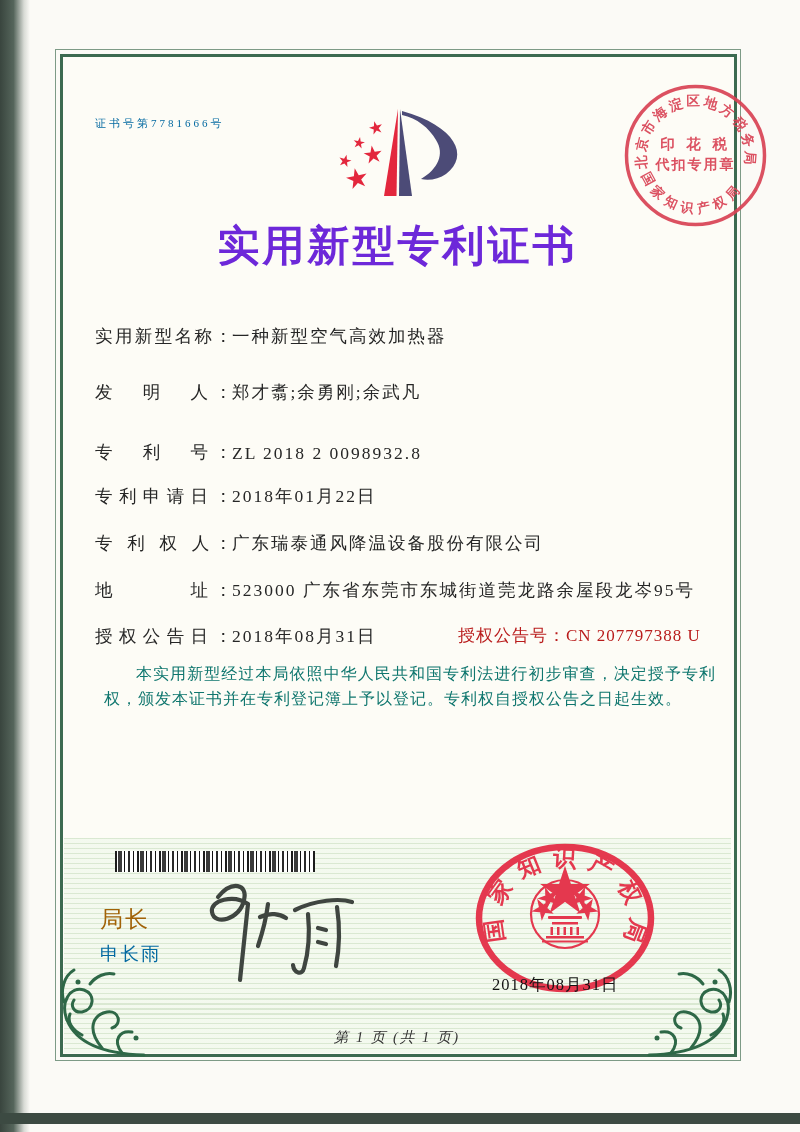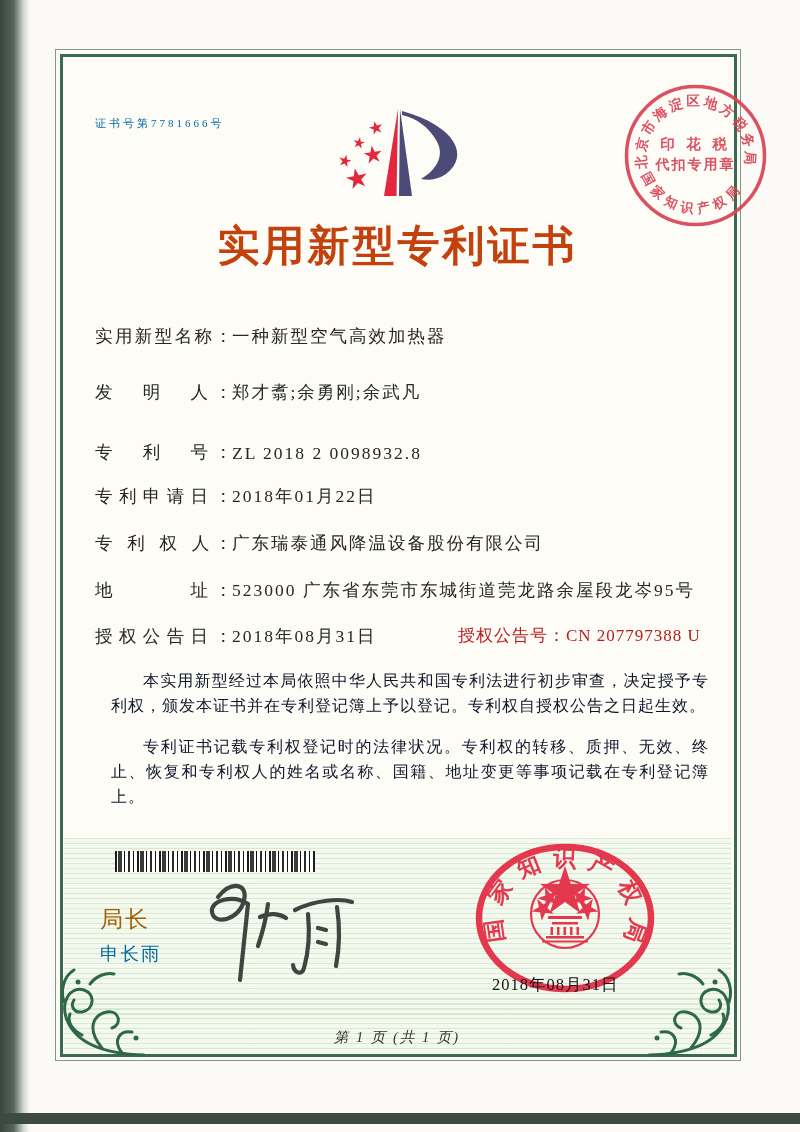--- a/index.html
+++ b/index.html
@@ -11,29 +11,29 @@
     background:linear-gradient(90deg,#39453e 0%,#55655b 45%,rgba(110,124,114,0.25) 80%,rgba(255,255,255,0) 100%);}
   .scan-bottom{left:0;top:1113px;width:800px;height:11px;background:#3c4a42;}
   
   .frame-outer{left:55px;top:49px;width:684px;height:1010px;border:1px solid #7d9a86;}
   .frame-inner{left:60px;top:54px;width:671px;height:997px;border:3px solid #3c6a50;background:#fdfcf6;}
   
   .guilloche{left:64px;top:838px;width:667px;height:215px;z-index:1;
     background:repeating-linear-gradient(180deg,rgba(160,200,150,0.38) 0 1.5px,rgba(243,249,238,0.95) 1.5px 5px);}
   .certno{left:95px;top:116px;font-size:11px;letter-spacing:3px;color:#0369a1;z-index:2;}
   .title{left:62px;top:218px;width:671px;text-align:center;font-size:42px;font-weight:bold;
-    letter-spacing:3px;color:#c2410c;z-index:2;}
+    letter-spacing:3px;color:#6d28d9;z-index:2;}
   .fields{z-index:2;}
   .frow{position:absolute;left:95px;font-size:17.5px;letter-spacing:2px;white-space:nowrap;color:#262626;}
   .flabel{display:inline-block;width:137px;text-align:justify;text-align-last:justify;
     text-justify:inter-character;letter-spacing:0;vertical-align:bottom;}
   .grant-right{position:absolute;left:458px;font-size:17px;letter-spacing:1px;white-space:nowrap;color:#b91c1c;}
   .bodytext{left:95px;top:652px;width:630px;z-index:2;}
-  .bodytext p{margin:16px;text-indent:2em;font-size:16px;line-height:25px;letter-spacing:1px;
-    text-align:justify;color:#0f172a;}
+  .bodytext p{margin:9px;text-indent:2em;font-size:16px;line-height:25px;letter-spacing:1px;
+    text-align:justify;color:#0f766e;}
   .barcode{left:115px;top:851px;width:200px;height:21px;z-index:2;
     background:repeating-linear-gradient(90deg,#1c1c1c 0 2px,#fff 2px 3px,#3a3a3a 3px 7px,#fff 7px 9px,#111 9px 10px,#fff 10px 13px,#2a2a2a 13px 15px,#fff 15px 18px,#151515 18px 19px,#fff 19px 22px);}
   .official-title{left:100px;top:904px;font-size:23px;letter-spacing:2px;z-index:2;
     font-family:"Liberation Sans","DejaVu Sans",sans-serif;color:#a16207;}
   .official-name{left:100px;top:941px;font-size:18.5px;letter-spacing:2px;z-index:2;
     font-family:"Liberation Sans","DejaVu Sans",sans-serif;color:#0369a1;}
   .signature-svg{left:200px;top:862px;z-index:3;}
   .seal-svg{left:470px;top:840px;z-index:3;}
   .seal-date{left:492px;top:974px;font-size:16.5px;letter-spacing:1px;color:#141414;z-index:4;white-space:nowrap;}
   .tax-svg{left:613px;top:73px;z-index:3;opacity:0.92;}
@@ -110,21 +110,20 @@
   <div class="frow" style="top:624px">
     <span class="flabel">授权公告日：</span><span>2018年08月31日</span>
   </div>
   <div class="grant-right" style="top:624px">
     <span>授权公告号：</span><span>CN 207797388 U</span>
   </div>
 </div>
 
 <div class="abs bodytext">
   <p>本实用新型经过本局依照中华人民共和国专利法进行初步审查，决定授予专利权，颁发本证书并在专利登记簿上予以登记。专利权自授权公告之日起生效。</p>
-  <p>专利证书记载专利权登记时的法律状况。专利权的转移、质押、无效、终止、恢复和专利权人的姓名或名称、国籍、地址变更等事项记载在专利登记簿上。</p>
 </div>
 
 <div class="abs barcode"></div>
 
 <div class="abs official-title">局长</div>
 <div class="abs official-name">申长雨</div>
 
 <svg class="abs signature-svg" width="170" height="128" viewBox="0 0 170 128">
   <g fill="none" stroke="#3f4540" stroke-width="4.2" stroke-linecap="round" stroke-linejoin="round">
     <path d="M18,35 C32,18 48,22 44,38 C40,58 14,64 12,50 C10,38 34,32 48,42 L40,118"></path>

